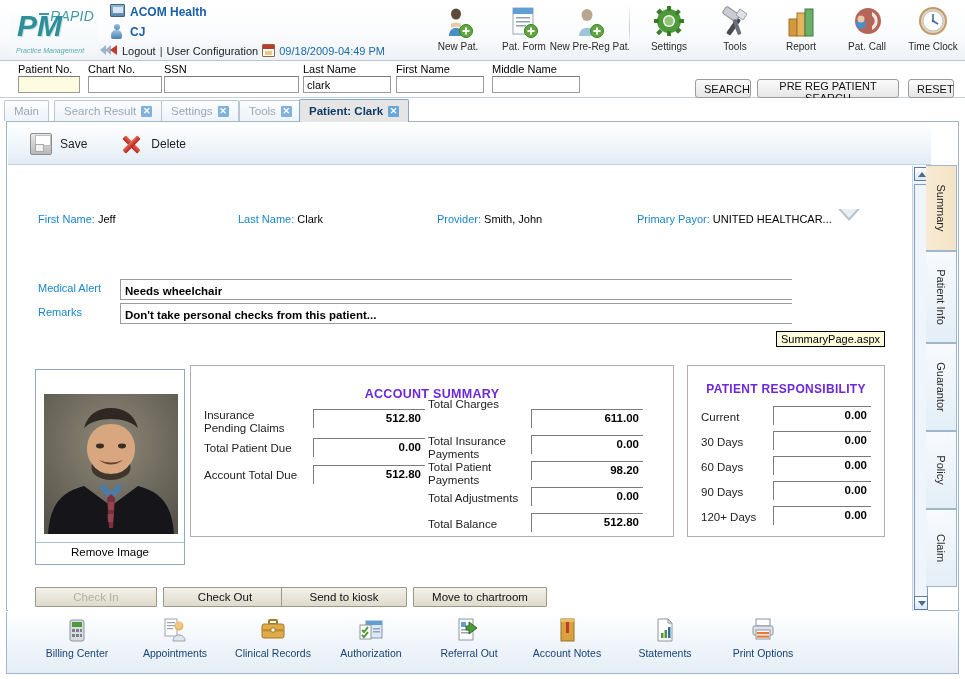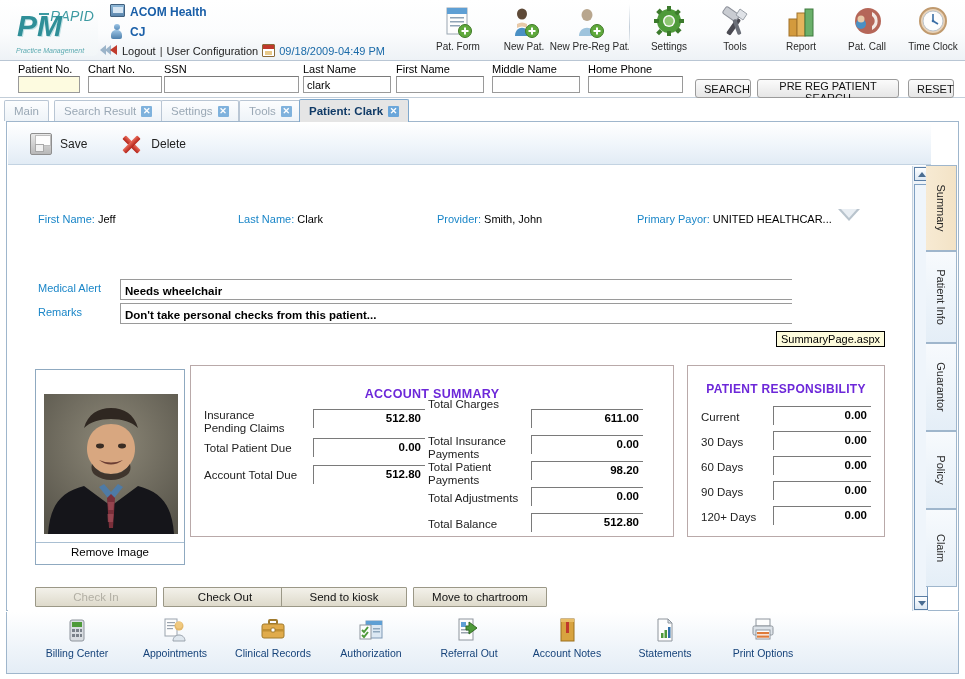--- a/index.html
+++ b/index.html
@@ -375,45 +375,45 @@
       <span>|</span>
       <span class="lnk">User Configuration</span>
       <span class="ico-cal"></span>
       <span class="hdr-date">09/18/2009-04:49 PM</span>
     </div>
 
     <div class="tbar">
       <div class="tbtn">
         <div class="gicon">
           <svg width="34" height="34" viewBox="0 0 34 34">
+            <ellipse cx="15" cy="9" rx="5" ry="5.5" fill="#5e4a38"></ellipse>
+            <path d="M8 31 C8 20 22 20 22 31 Z" fill="#4a90c4"></path>
+            <path d="M10 19 q5 -3 10 0 l0 4 q-5 -3 -10 0 Z" fill="#e8c9a8"></path>
+            <circle cx="25" cy="26" r="6.5" fill="#5fa93c" stroke="#3f7a26" stroke-width="1"></circle>
+            <rect x="24" y="22.5" width="2" height="7" fill="#fff"></rect>
+            <rect x="21.5" y="25" width="7" height="2" fill="#fff"></rect>
+          </svg>
+        </div>
+        <div class="lbl">New Pat.</div>
+      </div>
+
+      <div class="tbtn">
+        <div class="gicon">
+          <svg width="34" height="34" viewBox="0 0 34 34">
             <rect x="6" y="3" width="20" height="26" fill="#fdfdfd" stroke="#9aa6b2"></rect>
             <rect x="6" y="3" width="20" height="6" fill="#5e9fd4"></rect>
             <rect x="9" y="12" width="14" height="1.5" fill="#8fa3b5"></rect>
             <rect x="9" y="16" width="14" height="1.5" fill="#8fa3b5"></rect>
             <rect x="9" y="20" width="10" height="1.5" fill="#8fa3b5"></rect>
             <circle cx="24" cy="26" r="6.5" fill="#5fa93c" stroke="#3f7a26"></circle>
             <rect x="23" y="22.5" width="2" height="7" fill="#fff"></rect>
             <rect x="20.5" y="25" width="7" height="2" fill="#fff"></rect>
           </svg>
         </div>
         <div class="lbl">Pat. Form</div>
-      </div>
-
-      <div class="tbtn">
-        <div class="gicon">
-          <svg width="34" height="34" viewBox="0 0 34 34">
-            <ellipse cx="15" cy="9" rx="5" ry="5.5" fill="#5e4a38"></ellipse>
-            <path d="M8 31 C8 20 22 20 22 31 Z" fill="#4a90c4"></path>
-            <path d="M10 19 q5 -3 10 0 l0 4 q-5 -3 -10 0 Z" fill="#e8c9a8"></path>
-            <circle cx="25" cy="26" r="6.5" fill="#5fa93c" stroke="#3f7a26" stroke-width="1"></circle>
-            <rect x="24" y="22.5" width="2" height="7" fill="#fff"></rect>
-            <rect x="21.5" y="25" width="7" height="2" fill="#fff"></rect>
-          </svg>
-        </div>
-        <div class="lbl">New Pat.</div>
       </div>
 
       <div class="tbtn">
         <div class="gicon">
           <svg width="34" height="34" viewBox="0 0 34 34">
             <ellipse cx="14" cy="10" rx="5.5" ry="6" fill="#b8a68e"></ellipse>
             <path d="M6 31 C6 20 22 20 22 31 Z" fill="#9fc4dd"></path>
             <circle cx="24" cy="26" r="6.5" fill="#5fa93c" stroke="#3f7a26"></circle>
             <rect x="23" y="22.5" width="2" height="7" fill="#fff"></rect>
             <rect x="20.5" y="25" width="7" height="2" fill="#fff"></rect>
@@ -515,24 +515,20 @@
       <span class="flbl">Last Name</span>
       <input style="width: 88px;" value="clark">
     </div>
     <div class="fld" style="left:396px;">
       <span class="flbl">First Name</span>
       <input style="width: 88px;" value="">
     </div>
     <div class="fld" style="left:492px;">
       <span class="flbl">Middle Name</span>
       <input style="width: 88px;" value="">
-    </div>
-    <div class="fld" style="left:588px;">
-      <span class="flbl">Home Phone</span>
-      <input style="width: 95px;" value="">
     </div>
 
     <button class="btn-grey" style="left:695px; width:56px;">SEARCH</button>
     <button class="btn-grey" style="left:757px; width:142px;">PRE REG PATIENT SEARCH</button>
     <button class="btn-grey" style="left:908px; width:46px;">RESET</button>
   </div>
 
   <div class="tabstrip">
     <div class="tab" style="left:4px;">
       <span>Main</span>

